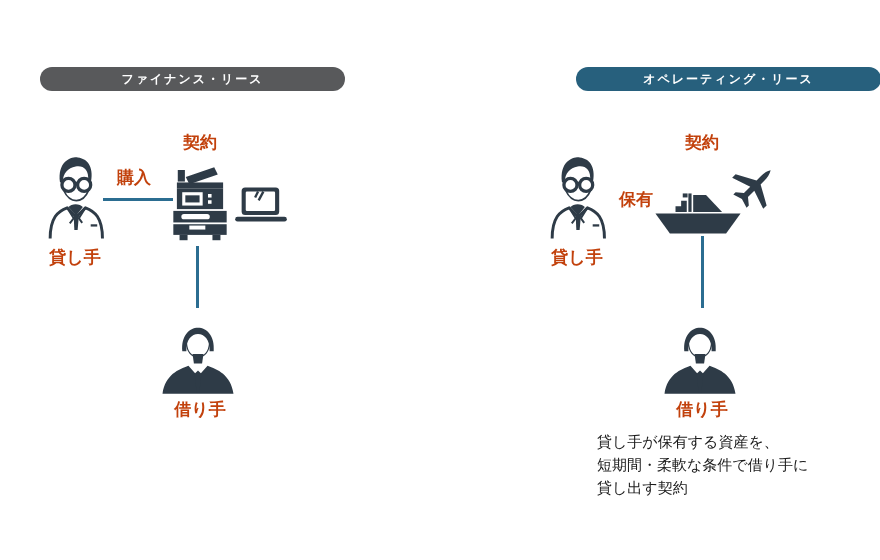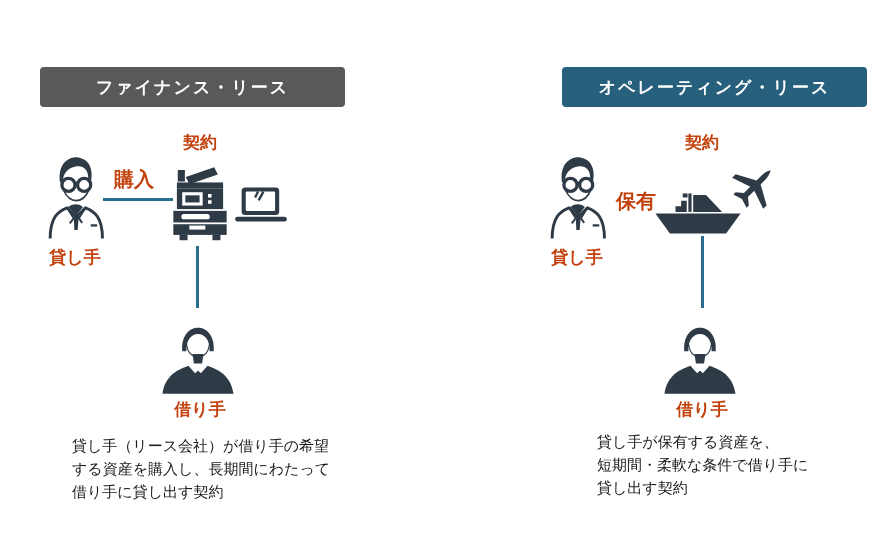--- a/index.html
+++ b/index.html
@@ -2,28 +2,28 @@
 <html style="--left-header-bg: #58595b; --right-header-bg: #27607d; --icon: #2e3b47; --connector: #2b6d91; --text: #1a1a1a;"><head>
 <meta charset="utf-8">
 <style>
   html,body{margin:0;padding:0;background:#fff;}
   #stage{
     position:relative;width:880px;height:560px;background:#fff;overflow:hidden;
     font-family:"Liberation Sans","DejaVu Sans",sans-serif;
     color:var(--text,#1a1a1a);
   }
   .hdr{
-    position:absolute;width:305px;height:40px;border-radius:4px;
-    color:#fff;font-size:17px;font-weight:600;letter-spacing:2px;
+    position:absolute;width:305px;height:24px;border-radius:17px;
+    color:#fff;font-size:12px;font-weight:600;letter-spacing:2px;
     display:flex;align-items:center;justify-content:center;
   }
   .hdr.l{left:40px;top:67px;background:var(--left-header-bg,#58595b);}
-  .hdr.r{left:562px;top:67px;background:var(--right-header-bg,#27607d);text-align:center;}
+  .hdr.r{left:576px;top:67px;background:var(--right-header-bg,#27607d);text-align:center;}
   .lbl{position:absolute;font-weight:700;font-size:17px;text-align:center;color:#c2410c;}
-  .lbl.small{font-size:20px;}
+  .lbl.small{font-size:17px;}
   .desc{
     position:absolute;font-size:15px;line-height:23px;color:#1a1a1a;
     white-space:pre-line;text-align:left;
   }
   .conn-h{position:absolute;height:3px;background:var(--connector,#2b6d91);}
   .conn-v{position:absolute;width:3px;background:var(--connector,#2b6d91);}
   .icon{position:absolute;}
   .ic-fill{fill:var(--icon,#2e3b47);}
   .ic-stroke{stroke:var(--icon,#2e3b47);fill:none;}
   .ic-white{fill:#ffffff;}
@@ -84,23 +84,20 @@
 
   <svg class="icon" style="left:157px;top:309px;" width="82" height="86" viewBox="0 0 120 126">
     <path class="ic-fill" d="M37 62 C33 16 87 16 83 62 L77 62 C79 28 41 28 43 62 Z"></path>
     <path class="ic-stroke" d="M43 50 C44 62 50 70 60 70 C70 70 76 62 77 50" stroke-width="1.8"></path>
     <path class="ic-fill" d="M52 66 L68 66 L66 80 L54 80 Z"></path>
     <path class="ic-fill" d="M8 124 C12 96 32 88 46 83 L60 99 L74 83 C88 88 108 96 112 124 Z"></path>
     <path class="ic-fill" d="M55 95 L60 90 L65 95 L62 122 L58 122 Z"></path>
   </svg>
   <div class="lbl" style="left:158px;top:398px;width:84px;">借り手</div>
 
-  <div class="desc" style="left:72px;top:434px;width:312px;">貸し手（リース会社）が借り手の希望
-する資産を購入し、長期間にわたって
-借り手に貸し出す契約</div>
 
   <div class="hdr r">オペレーティング・リース</div>
 
   <div class="lbl" style="left:662px;top:131px;width:80px;">契約</div>
 
   <svg class="icon" style="left:543px;top:152px;" width="68" height="88" viewBox="0 0 104 134">
     <path class="ic-fill" d="M29 46 C25 14 46 7 56 8 C74 10 81 26 76 48 L72 44 C74 26 64 20 53 22 C41 24 34 32 33 46 Z"></path>
     <circle class="ic-stroke" cx="42" cy="50" r="10" stroke-width="5"></circle>
     <circle class="ic-stroke" cx="66" cy="50" r="10" stroke-width="5"></circle>
     <path class="ic-stroke" d="M51.5 47.5 L56.5 47.5" stroke-width="4"></path>

